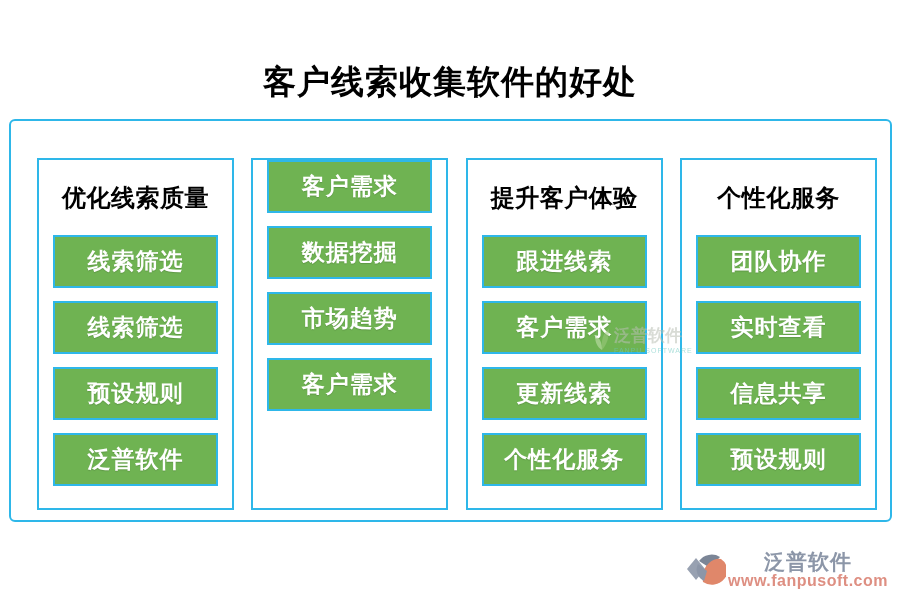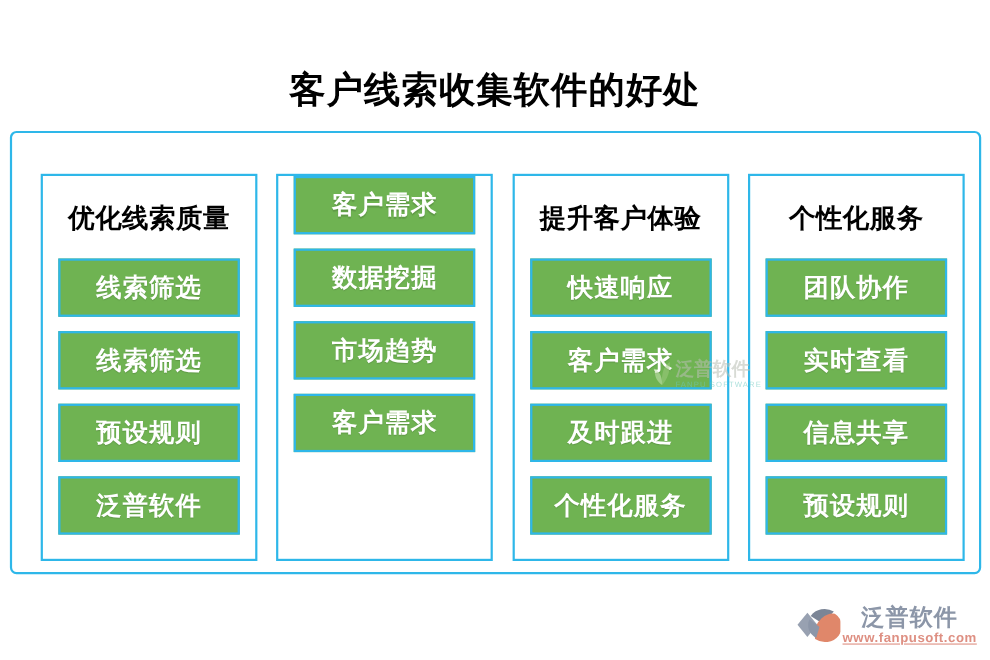--- a/index.html
+++ b/index.html
@@ -83,24 +83,23 @@
   .brand-logo{
     position:absolute;right:12px;bottom:10px;
     display:flex;align-items:flex-start;
   }
   .brand-text-col{display:flex;flex-direction:column;align-items:center;margin-left:2px;}
   .brand-name{
     font-size:21px;font-weight:bold;color:var(--logo-gray);
     line-height:24px;letter-spacing:1px;
   }
   .brand-url{
-    font-size:12px;font-weight:bold;color:var(--logo-salmon);
+    font-size:16px;font-weight:bold;color:var(--logo-salmon);
     line-height:14px;letter-spacing:0.5px;
     font-family:"Liberation Sans","DejaVu Sans",sans-serif;
-    text-decoration:underline;
   }
 </style>
 </head>
 <body>
 
 <div class="page">
 
   <div class="page-title">客户线索收集软件的好处</div>
 
   <div class="benefits-panel"></div>
@@ -122,23 +121,23 @@
         <div class="benefit-item">客户需求</div>
         <div class="benefit-item">数据挖掘</div>
         <div class="benefit-item">市场趋势</div>
         <div class="benefit-item">客户需求</div>
       </div>
     </div>
 
     <div class="column-card">
       <div class="column-header">提升客户体验</div>
       <div class="items">
-        <div class="benefit-item">快速响应</div>
+        <div class="benefit-item">跟进线索</div>
         <div class="benefit-item">客户需求</div>
-        <div class="benefit-item">及时跟进</div>
+        <div class="benefit-item">更新线索</div>
         <div class="benefit-item">个性化服务</div>
       </div>
     </div>
 
     <div class="column-card">
       <div class="column-header">个性化服务</div>
       <div class="items">
         <div class="benefit-item">团队协作</div>
         <div class="benefit-item">实时查看</div>
         <div class="benefit-item">信息共享</div>

